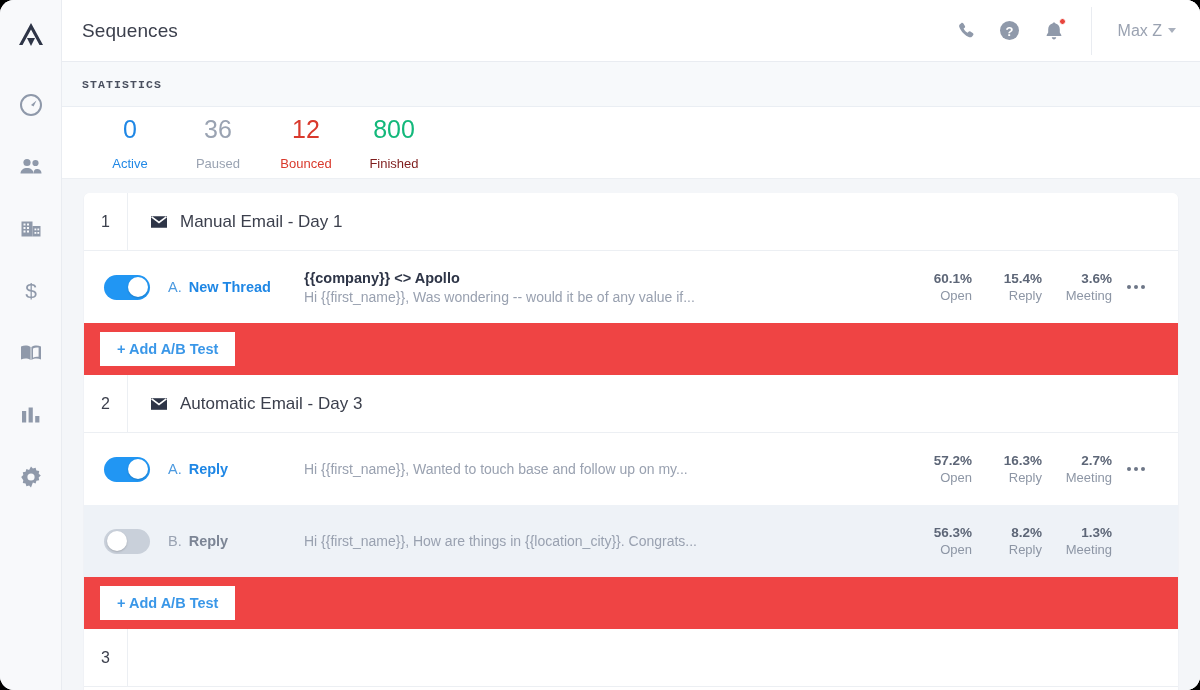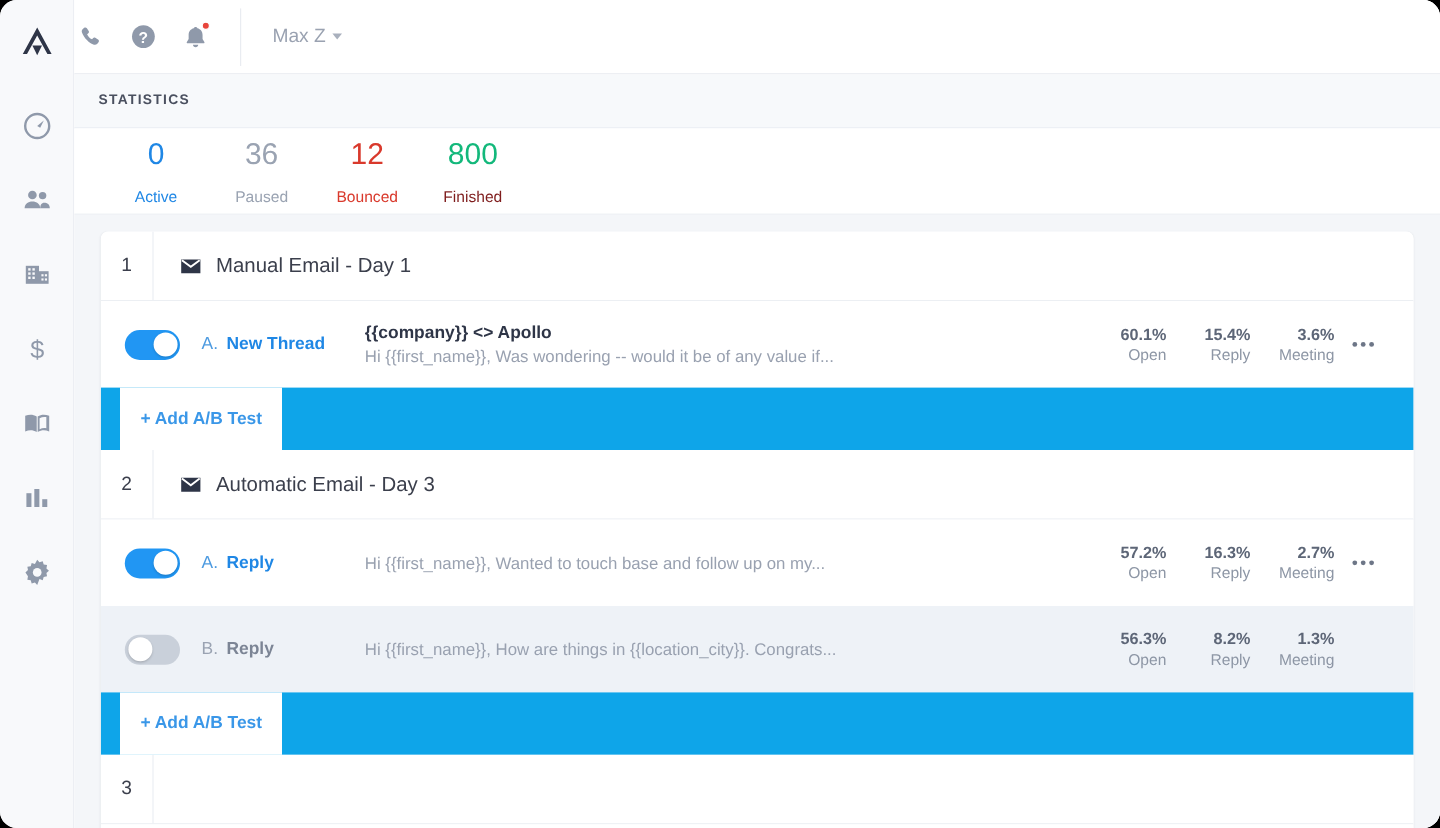--- a/index.html
+++ b/index.html
@@ -121,20 +121,21 @@
     border-bottom: 1px solid #eaeef3;
     display: flex;
     align-items: center;
     padding-left: 20px;
   }
   .stats-label {
     font-size: 11.5px;
     font-weight: bold;
     letter-spacing: 1.1px;
     color: #4a505f;
+    font-family: Liberation Mono, monospace;
   }
   .stats-row {
     height: 72px;
     min-height: 72px;
     background: #ffffff;
     display: flex;
     align-items: center;
     padding-left: 24px;
     border-bottom: 1px solid #eceff3;
   }
@@ -320,24 +321,25 @@
   .kebab i {
     width: 4px; height: 4px;
     border-radius: 50%;
     background: #6d7687;
     display: block;
   }
   .kebab.hidden { visibility: hidden; }
 
   
   .abtest-strip {
-    background: #0ea5e9;
+    background: #ef4444;
     padding: 0 0 0 16px;
     height: 52px;
     display: flex;
+    align-items: center;
   }
   .abtest-btn {
     background: #ffffff;
     color: #3a97e8;
     font-size: 14.5px;
     font-weight: bold;
     padding: 9px 17px;
     border: none;
     cursor: pointer;
     font-family: "Liberation Sans", sans-serif;
@@ -431,20 +433,21 @@
           <path d="M13 2.5l1.9 2.1 2.7-0.9 0.8 2.7 2.8 0.5-0.5 2.8 2.1 1.9-2.1 1.9 0.5 2.8-2.8 0.5-0.8 2.7-2.7-0.9L13 23.5l-1.9-2.1-2.7 0.9-0.8-2.7-2.8-0.5 0.5-2.8L3.2 13l2.1-1.9-0.5-2.8 2.8-0.5 0.8-2.7 2.7 0.9z" fill="#8f99aa"></path>
           <circle cx="13" cy="13" r="3.6" fill="#f8f9fb"></circle>
         </svg>
       </span>
     </div>
   </div>
 
   <div class="main">
 
     <div class="topbar">
+      <div class="page-title">Sequences</div>
       <div class="topbar-actions">
         <div class="icon-btn">
           <svg width="22" height="22" viewBox="0 0 22 22">
             <path d="M6.2 3.2c0.7-0.6 1.7-0.4 2.2 0.4l1.5 2.3c0.4 0.6 0.3 1.4-0.3 1.9l-1 0.8c0.7 1.9 2.2 3.4 4.1 4.2l0.8-1c0.5-0.6 1.3-0.7 1.9-0.3l2.3 1.5c0.8 0.5 1 1.5 0.4 2.2l-1 1.2c-0.7 0.8-1.8 1.1-2.8 0.8C10.3 15.9 6 11.6 4.3 7c-0.4-1-0.1-2.1 0.7-2.8z" fill="#8f99aa"></path>
           </svg>
         </div>
         <div class="icon-btn">
           <svg width="23" height="23" viewBox="0 0 23 23">
             <circle cx="11.5" cy="11.5" r="9.5" fill="#8f99aa"></circle>
             <text x="11.5" y="16.5" text-anchor="middle" font-size="13" font-weight="bold" font-family="Liberation Sans, sans-serif" fill="#ffffff">?</text>

